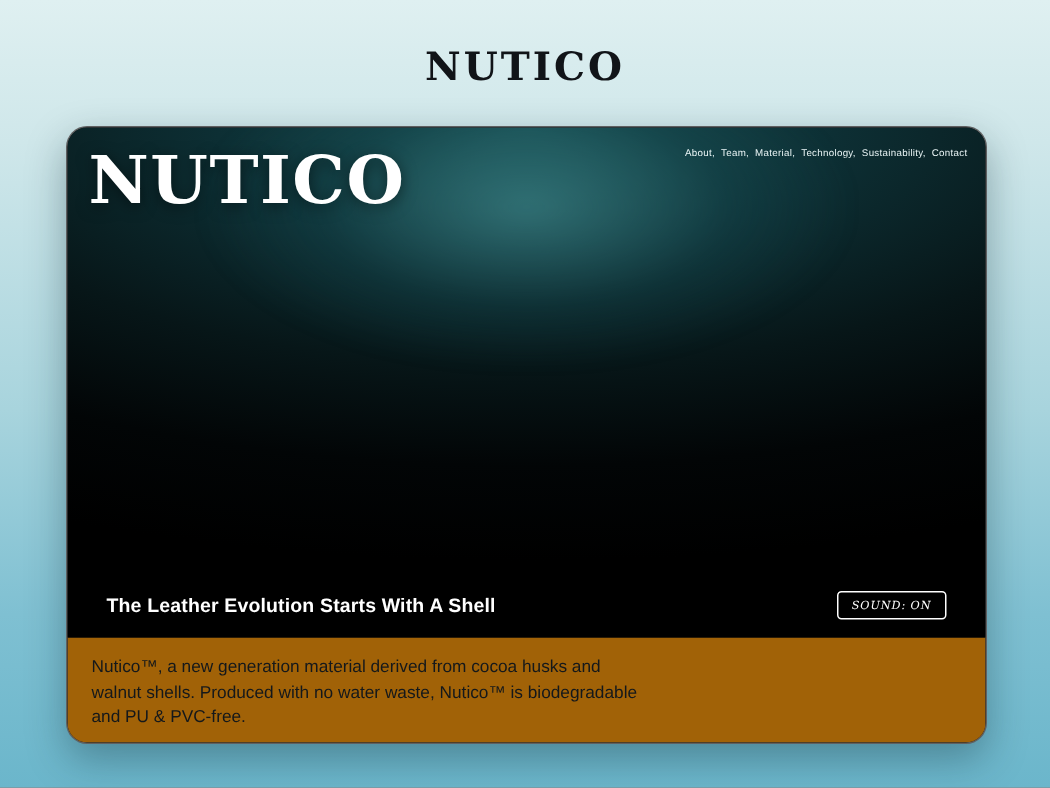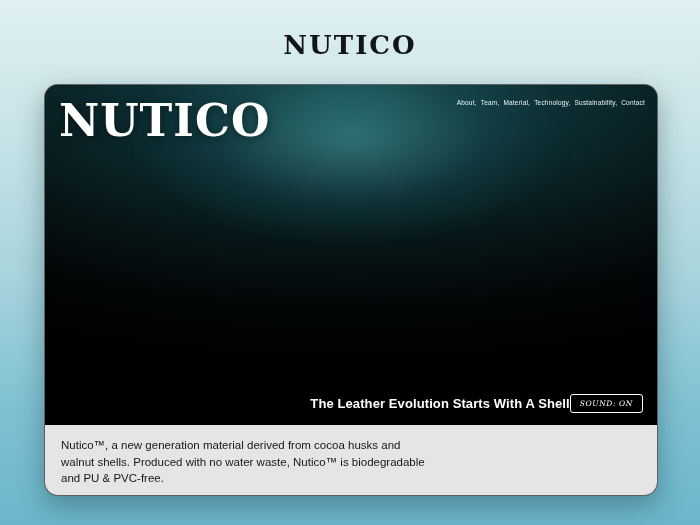--- a/index.html
+++ b/index.html
@@ -97,22 +97,22 @@
   }
 
   .hero-footer {
     position: absolute;
     left: 0;
     bottom: 0;
     width: 100%;
     height: 44px;
     display: flex;
     align-items: center;
-    justify-content: flex-end;
-    padding: 0 14px;
+    justify-content: space-between;
+    padding: 0 26px;
     box-sizing: border-box;
   }
 
   .headline {
     font-family: "Liberation Sans", sans-serif;
     font-weight: 700;
     font-size: 13px;
     color: #ffffff;
     letter-spacing: 0.1px;
   }
@@ -126,21 +126,21 @@
     font-size: 7.5px;
     letter-spacing: 0.6px;
     padding: 4px 9px;
     cursor: pointer;
     font-style: italic;
   }
 
   .caption-panel {
     width: 100%;
     height: 70px;
-    background: #e5e5e5;
+    background: #a16207;
     box-sizing: border-box;
     padding: 12px 16px 10px 16px;
   }
 
   .caption-text {
     font-family: "Liberation Sans", sans-serif;
     font-size: 11.5px;
     line-height: 1.45;
     color: #14181b;
     white-space: pre-line;

